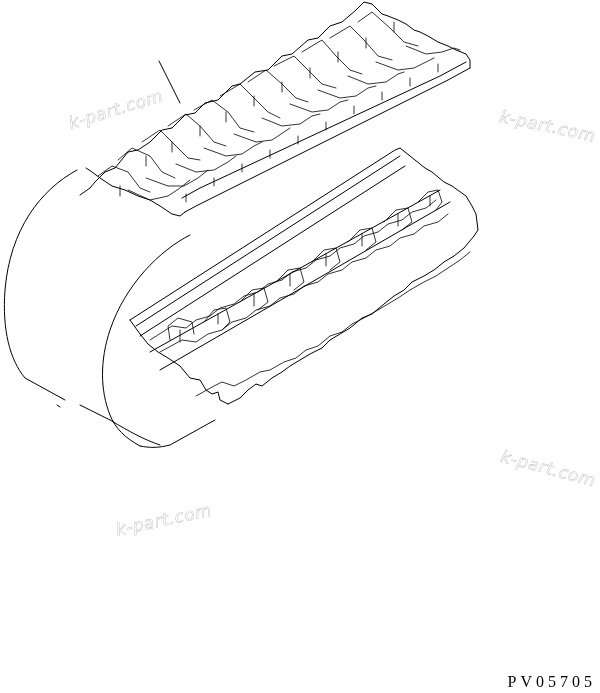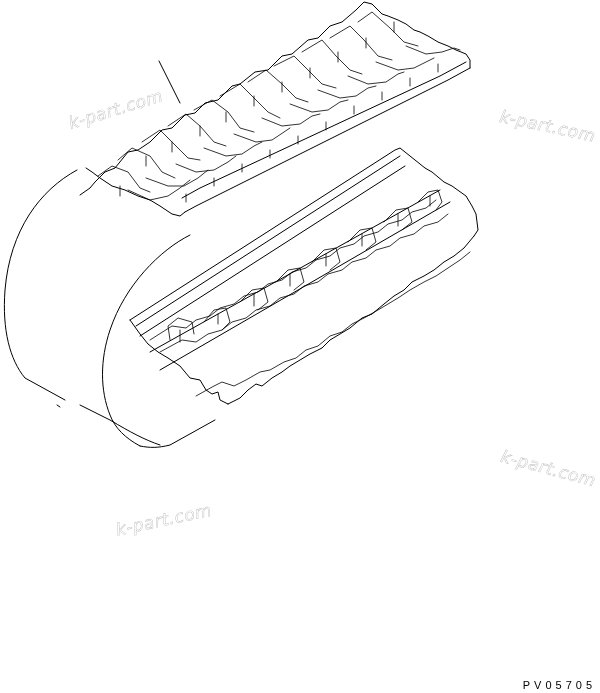--- a/index.html
+++ b/index.html
@@ -10,22 +10,22 @@
   .watermark {
     position: absolute; color: #c8c8c8; font-family: "DejaVu Sans", sans-serif;
     font-size: 17px; font-style: italic; letter-spacing: 0.5px; white-space: nowrap;
     -webkit-text-stroke: 0.4px #b8b8b8; color: transparent;
   }
   .wm1 { left: 66px; top: 114px; transform: rotate(-17deg); transform-origin: left top; }
   .wm2 { left: 502px; top: 106px; transform: rotate(12deg); transform-origin: left top; }
   .wm3 { left: 504px; top: 446px; transform: rotate(15deg); transform-origin: left top; }
   .wm4 { left: 114px; top: 520px; transform: rotate(-12deg); transform-origin: left top; }
   .drawing-code {
-    position: absolute; right: 4px; bottom: 2px; font-family: Liberation Sans, sans-serif;
-    font-size: 11px; letter-spacing: 4px; color: #000; padding-left: 20px;
+    position: absolute; right: 4px; bottom: 2px; font-family: Liberation Serif, serif;
+    font-size: 16px; letter-spacing: 4px; color: #000; padding-left: 20px;
   }
 </style>
 </head>
 <body>
 
 <svg id="drawing" viewBox="0 0 600 693" xmlns="http://www.w3.org/2000/svg">
 
   <line class="ln" x1="159" y1="61" x2="180" y2="103"></line>
 
   <g>

